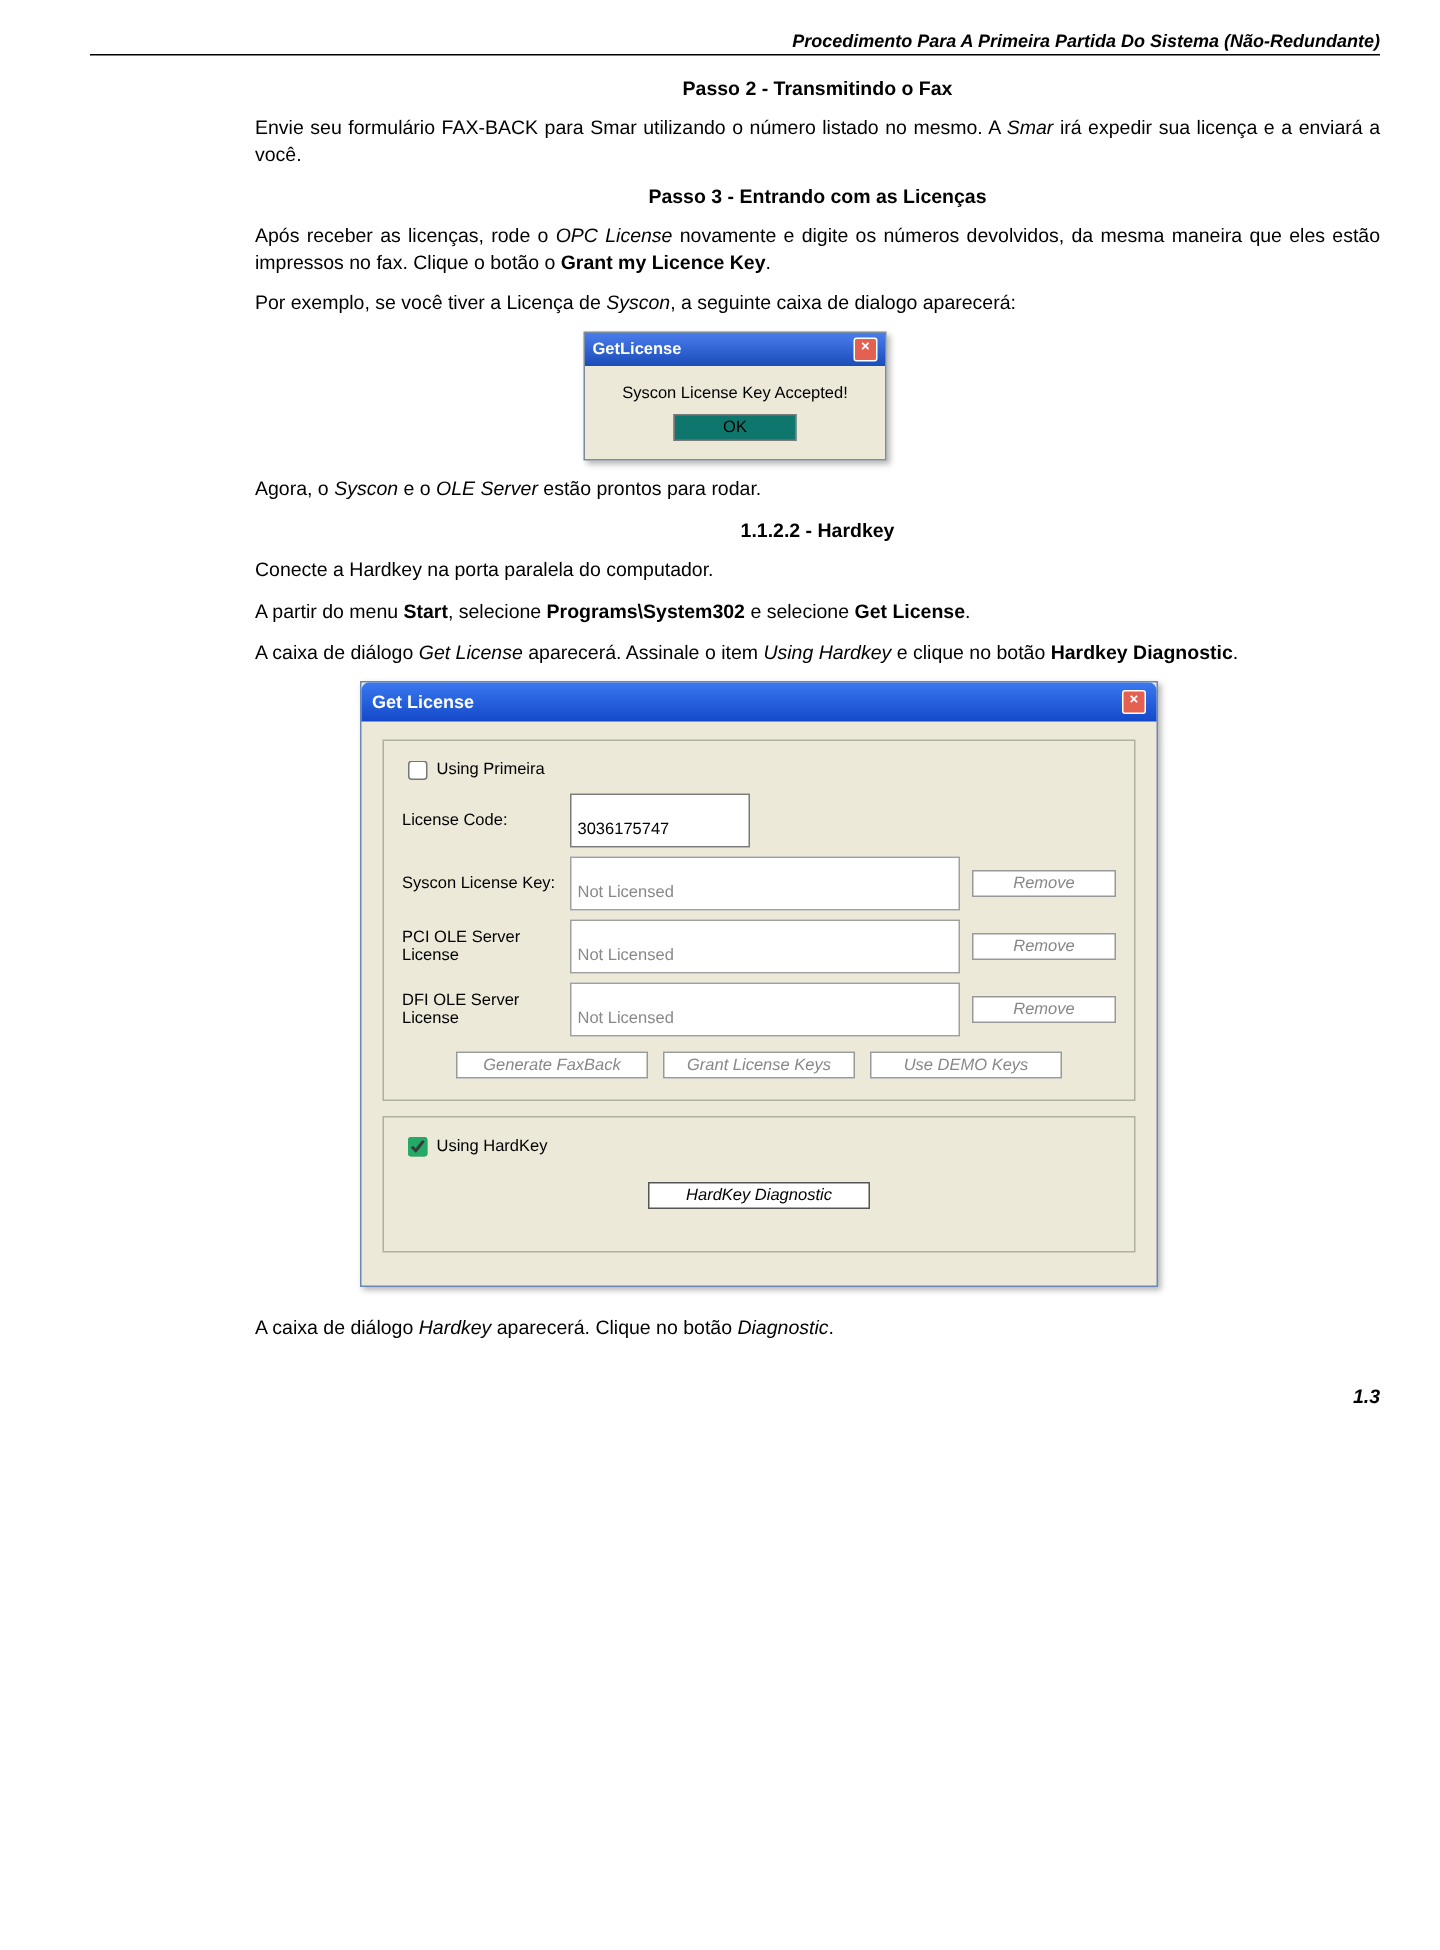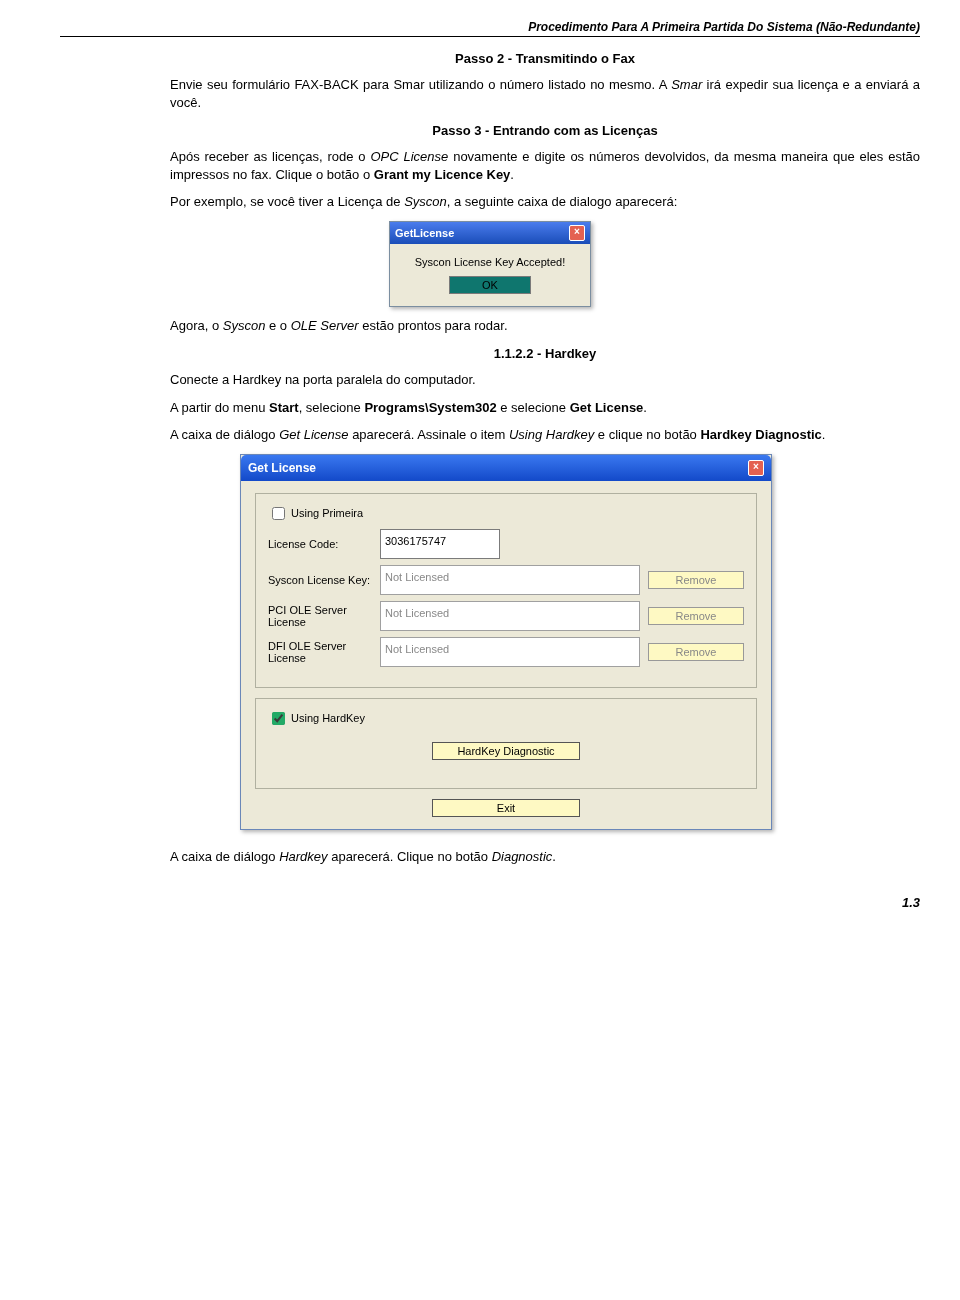--- a/index.html
+++ b/index.html
@@ -96,35 +96,36 @@
   padding:10px 12px 14px 12px;
   margin-bottom:10px;
 }
 .row{display:flex;align-items:center;margin:6px 0;}
 .row label.lbl{width:112px;font-size:11px;}
 .txt{
   flex:1;
   height:30px;
   border:1px solid #a0a0a0;
   background:#fff;
-  padding:5px 4px;
+  padding:17px 4px;
   font-size:11px;
   color:#888;
   box-sizing:border-box;
   margin-right:8px;
 }
 .txt.enabled{color:#000;border:1px solid #7b7b7b;}
 .btn{
   border:1px solid #999;
-  background:#fef9c3;
+  background:#ffffff;
   padding:2px 8px;
   font-size:11px;
   min-width:78px;
   text-align:center;
   color:#888;
+  font-style:italic;
 }
 .btn.active{color:#000;border:1px solid #555;}
 .btn-row{display:flex;justify-content:center;gap:10px;margin-top:10px;}
 .chk{margin-right:6px;accent-color:#2a6;}
 .chk-row{display:flex;align-items:center;margin-bottom:6px;}
 .center-btn{display:flex;justify-content:center;margin:14px 0;}
 .exit-row{display:flex;justify-content:center;margin-top:6px;}
 </style>
 </head>
 <body>
@@ -192,35 +193,37 @@
       <div class="row">
         <label class="lbl">PCI OLE Server License</label>
         <div class="txt">Not Licensed</div>
         <div class="btn">Remove</div>
       </div>
       <div class="row">
         <label class="lbl">DFI OLE Server License</label>
         <div class="txt">Not Licensed</div>
         <div class="btn">Remove</div>
       </div>
+      <div class="btn-row">
+        <div class="btn" style="min-width:110px">Generate FaxBack</div>
+        <div class="btn" style="min-width:110px">Grant License Keys</div>
+        <div class="btn" style="min-width:110px">Use DEMO Keys</div>
+      </div>
     </div>
 
     <div class="group">
       <div class="chk-row">
         <input type="checkbox" class="chk" checked="" style="">
         <span>Using HardKey</span>
       </div>
       <div class="center-btn">
         <div class="btn active" style="min-width:130px">HardKey Diagnostic</div>
       </div>
     </div>
 
-    <div class="exit-row">
-      <div class="btn active" style="min-width:130px">Exit</div>
-    </div>
 
   </div>
 </div>
 
 <p>
   <span>A caixa de diálogo </span><span class="italic">Hardkey</span><span> aparecerá. Clique no botão </span><span class="italic">Diagnostic</span><span>.</span>
 </p>
 
 <div class="page-num">1.3</div>
 

